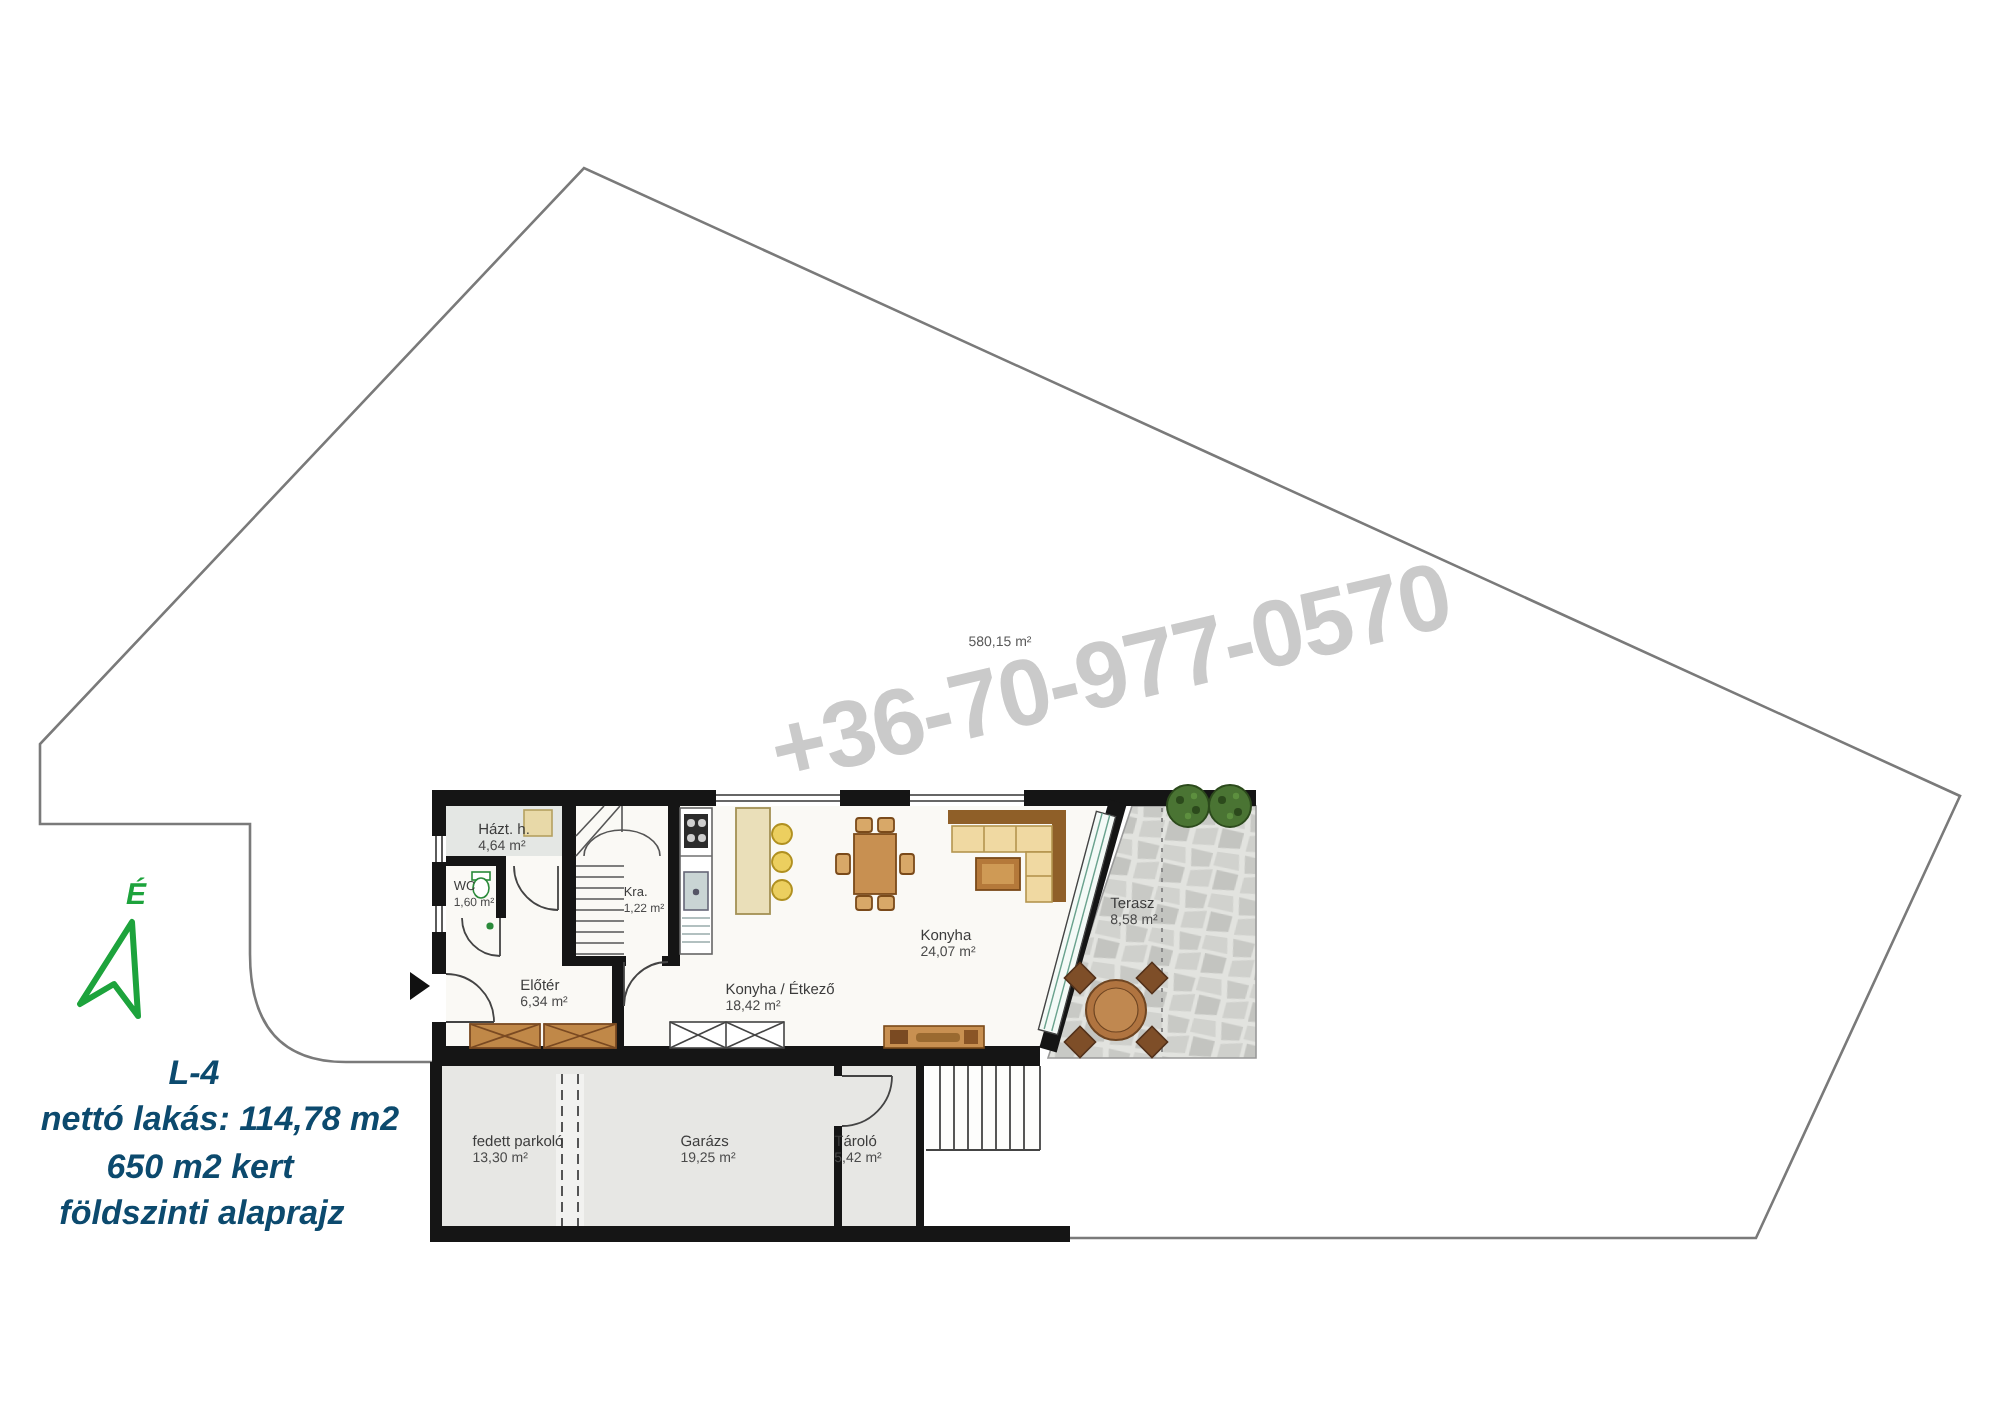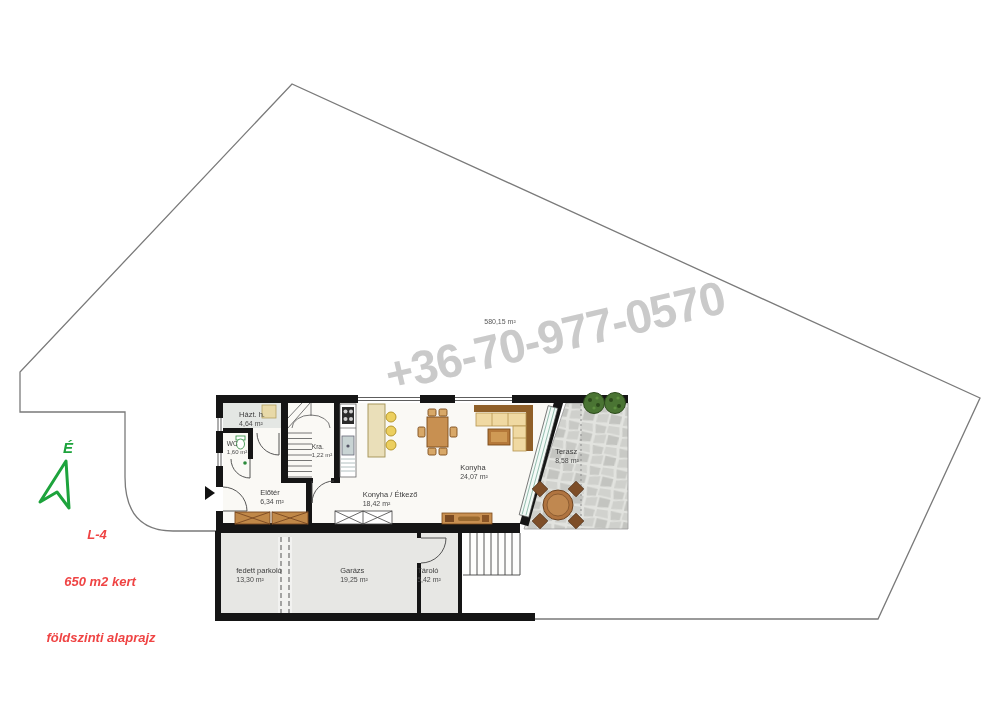--- a/index.html
+++ b/index.html
@@ -8,22 +8,22 @@
   #plan-svg{position:absolute;left:0;top:0;}
   .rlabel{position:absolute;transform:translateX(-50%);text-align:left;
           font-size:7.5px;line-height:9px;color:#3c3c3c;white-space:nowrap;}
   .rlabel .area{font-size:7px;color:#4a4a4a;}
   .rlabel.small{font-size:6.5px;line-height:8px;}
   .rlabel.small .area{font-size:6px;}
   #plot-area-label{position:absolute;transform:translateX(-50%);font-size:7px;color:#5a5a5a;white-space:nowrap;}
   #watermark{position:absolute;left:386px;top:348px;transform:rotate(-13.2deg);
              transform-origin:left center;font-size:47px;font-weight:bold;
              letter-spacing:-1px;color:#b4b4b4;opacity:.7;white-space:nowrap;}
-  .green{position:absolute;color:#ef4444;font-weight:bold;font-style:italic;
-         white-space:nowrap;transform:translateX(-50%);font-size:13px;}
+  .green{position:absolute;color:#0c4a6e;font-weight:bold;font-style:italic;
+         white-space:nowrap;transform:translateX(-50%);font-size:17px;}
   #north-letter{position:absolute;left:63px;top:439px;color:#1da33c;
                 font-weight:bold;font-style:italic;font-size:15px;}
   #north-arrow{position:absolute;left:36px;top:456px;}
 </style>
 </head>
 <body>
 
 <div id="stage">
 
   <svg id="plan-svg" width="1000" height="707" viewBox="0 0 1000 707">
@@ -303,16 +303,17 @@
 
   <div id="plot-area-label" style="left:500px;top:318px">580,15 m²</div>
 
   <div id="watermark">+36-70-977-0570</div>
 
   <div id="north-letter">É</div>
   <svg id="north-arrow" width="42" height="58" viewBox="0 0 42 58">
     <path d="M30,5 L33,52 L21,36 L4,46 Z" fill="none" stroke="#1da33c" stroke-width="3" stroke-linejoin="round"></path>
   </svg>
   <div class="green" style="left:97px;top:527px">L-4</div>
+  <div class="green" style="left:110px;top:550px">nettó lakás: 114,78 m2</div>
   <div class="green" style="left:100px;top:574px">650 m2 kert</div>
-  <div class="green" style="left:101px;top:630px">földszinti alaprajz</div>
+  <div class="green" style="left:101px;top:597px">földszinti alaprajz</div>
 
 </div>
 
 </body></html>

